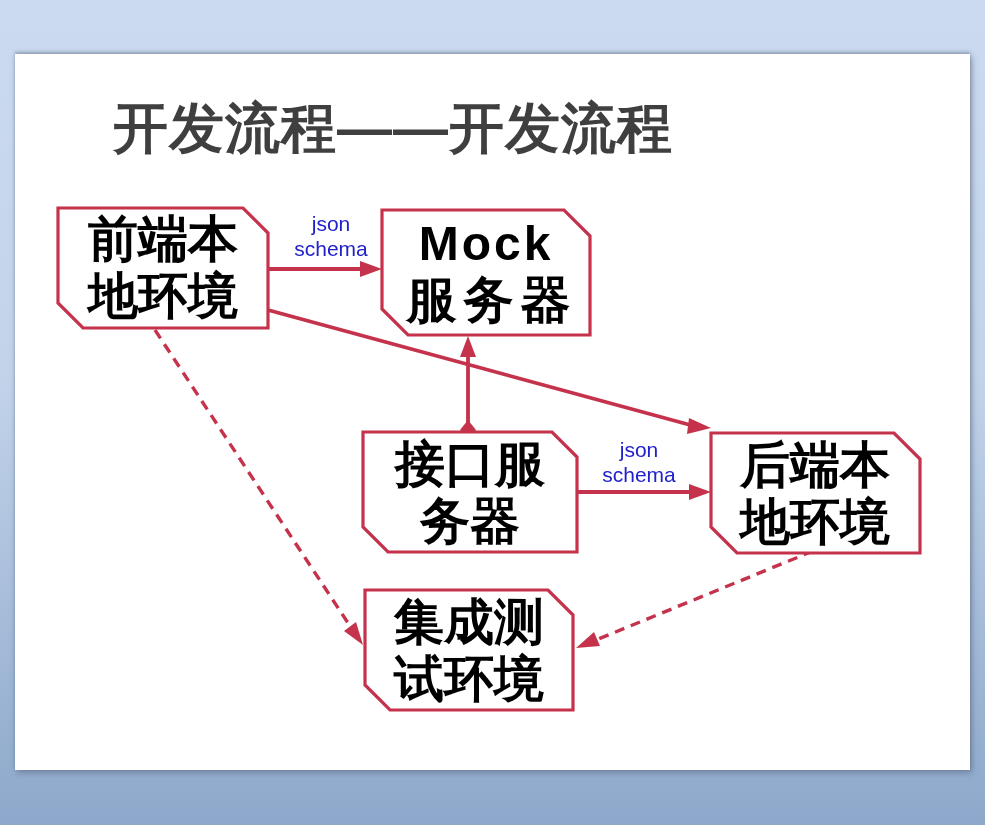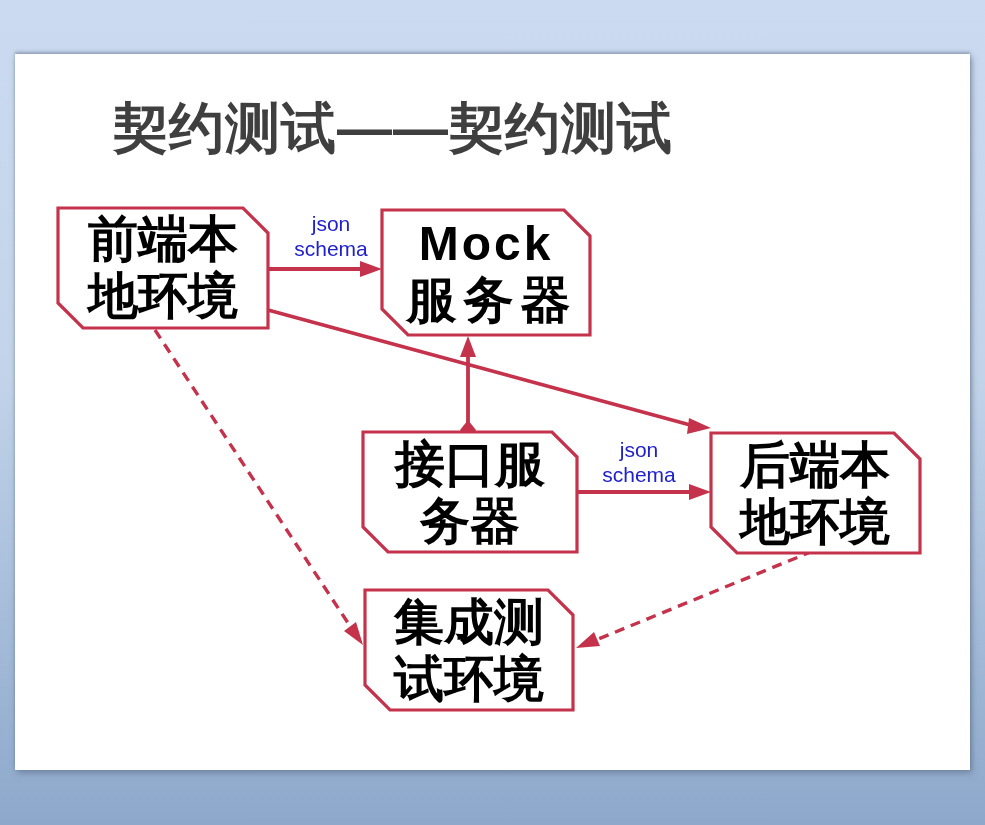--- a/index.html
+++ b/index.html
@@ -43,21 +43,21 @@
   .edge-label{
     font-family:"Liberation Sans",sans-serif;
     font-size:21px;fill:var(--label-blue,#2121cc);
     text-anchor:middle;dominant-baseline:central;
   }
 </style>
 </head>
 <body>
 
 <div class="slide">
-  <div class="title">契约测试——契约测试</div>
+  <div class="title">开发流程——开发流程</div>
 </div>
 
 <svg class="diagram" width="985" height="825" viewBox="0 0 985 825">
 
   <g>
     <line class="edge-line" x1="268" y1="269" x2="364" y2="269"></line>
     <polygon class="arrow-head" points="382,269 360,261 360,277"></polygon>
     <text class="edge-label" x="331" y="223">json</text>
     <text class="edge-label" x="331" y="248">schema</text>
   </g>

